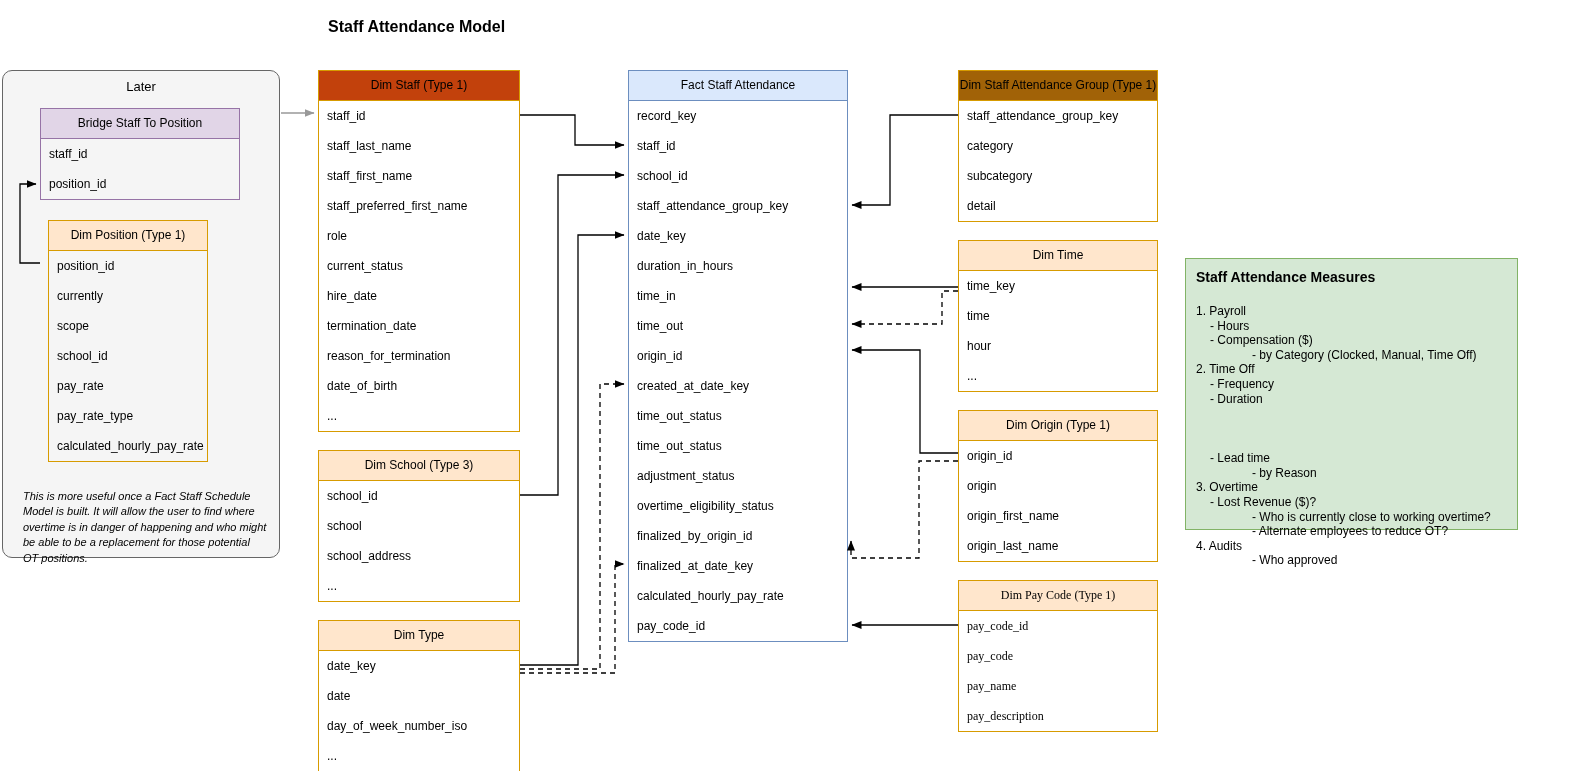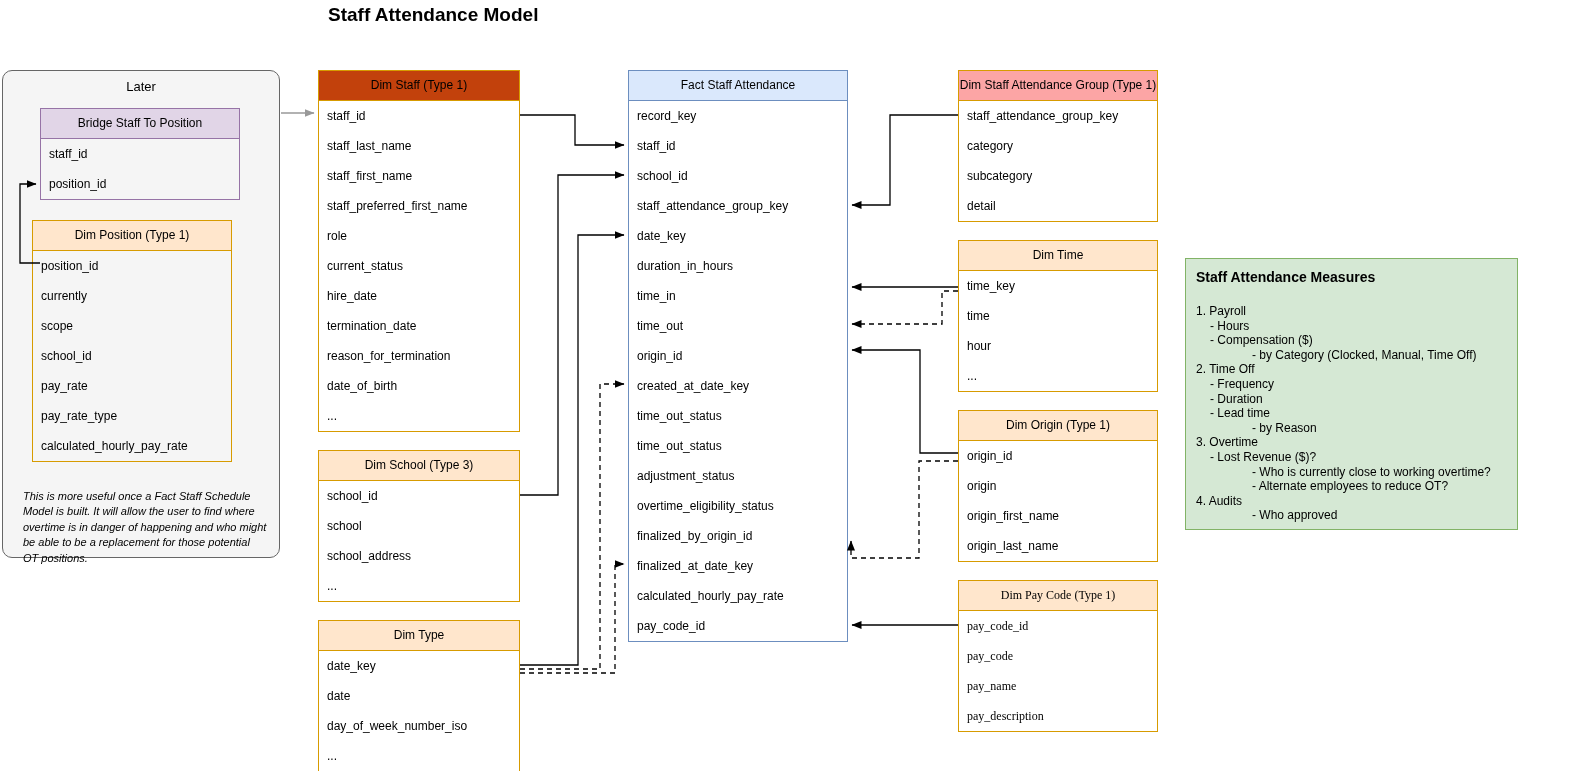--- a/index.html
+++ b/index.html
@@ -1,18 +1,18 @@
 <!DOCTYPE html>
 <html><head>
 <meta charset="utf-8">
 <style>
   html,body{margin:0;padding:0;background:#fff;}
   #canvas{position:relative;width:1571px;height:771px;background:#ffffff;
           font-family:"Liberation Sans",sans-serif;color:#000;overflow:hidden;}
-  .diagram-title{position:absolute;left:328px;top:4px;font-size:19px;font-weight:bold;white-space:nowrap;}
+  .diagram-title{position:absolute;left:328px;top:18px;font-size:16px;font-weight:bold;white-space:nowrap;}
   .group-box{position:absolute;left:2px;top:70px;width:278px;height:488px;background:#f5f5f5;
              border:1px solid #666666;border-radius:10px;box-sizing:border-box;}
   .group-label{position:absolute;top:8px;left:0;width:100%;text-align:center;font-size:13px;font-weight:normal;}
   .group-note{position:absolute;left:20px;top:418px;width:244px;font-size:11px;font-style:italic;line-height:1.4;}
   .entity{position:absolute;box-sizing:border-box;}
   .entity-header{box-sizing:border-box;height:30px;line-height:29px;text-align:center;font-size:12px;
                  overflow:hidden;white-space:nowrap;}
   .entity-body{box-sizing:border-box;}
   .entity-row{height:30px;line-height:30px;font-size:12px;padding-left:8px;white-space:nowrap;overflow:hidden;}
   .measures{position:absolute;left:1185px;top:258px;width:333px;height:272px;background:#d5e8d4;
@@ -35,21 +35,21 @@
   </div>
 
   <div id="entities">
       <div class="entity" style="left: 40px; top: 108px; width: 200px; border: 1px solid rgb(150, 115, 166);">
         <div class="entity-header" style="background: rgb(225, 213, 231); border-bottom: 1px solid rgb(150, 115, 166);">Bridge Staff To Position</div>
         <div class="entity-body" style="background: transparent;">
           <div class="entity-row">staff_id</div>
           <div class="entity-row">position_id</div>
         </div>
       </div>
-      <div class="entity" style="left: 32px; top: 220px; width: 200px; border: 1px solid rgb(215, 155, 0);">
+      <div class="entity" style="left: 48px; top: 220px; width: 160px; border: 1px solid rgb(215, 155, 0);">
         <div class="entity-header" style="background: rgb(255, 230, 204); border-bottom: 1px solid rgb(215, 155, 0);">Dim Position (Type 1)</div>
         <div class="entity-body" style="background: transparent;">
           <div class="entity-row">position_id</div>
           <div class="entity-row">currently</div>
           <div class="entity-row">scope</div>
           <div class="entity-row">school_id</div>
           <div class="entity-row">pay_rate</div>
           <div class="entity-row">pay_rate_type</div>
           <div class="entity-row">calculated_hourly_pay_rate</div>
         </div>
@@ -105,21 +105,21 @@
           <div class="entity-row">time_out_status</div>
           <div class="entity-row">adjustment_status</div>
           <div class="entity-row">overtime_eligibility_status</div>
           <div class="entity-row">finalized_by_origin_id</div>
           <div class="entity-row">finalized_at_date_key</div>
           <div class="entity-row">calculated_hourly_pay_rate</div>
           <div class="entity-row">pay_code_id</div>
         </div>
       </div>
       <div class="entity" style="left: 958px; top: 70px; width: 200px; border: 1px solid rgb(215, 155, 0);">
-        <div class="entity-header" style="background: #fca5a5; border-bottom: 1px solid rgb(215, 155, 0);">Dim Staff Attendance Group (Type 1)</div>
+        <div class="entity-header" style="background: #a16207; border-bottom: 1px solid rgb(215, 155, 0);">Dim Staff Attendance Group (Type 1)</div>
         <div class="entity-body" style="background: rgb(255, 255, 255);">
           <div class="entity-row">staff_attendance_group_key</div>
           <div class="entity-row">category</div>
           <div class="entity-row">subcategory</div>
           <div class="entity-row">detail</div>
         </div>
       </div>
       <div class="entity" style="left: 958px; top: 240px; width: 200px; border: 1px solid rgb(215, 155, 0);">
         <div class="entity-header" style="background: rgb(255, 230, 204); border-bottom: 1px solid rgb(215, 155, 0);">Dim Time</div>
         <div class="entity-body" style="background: rgb(255, 255, 255);">
@@ -178,21 +178,21 @@
   <div class="measures">
     <div class="measures-title">Staff Attendance Measures</div>
     <div id="measures-lines">
         <div class="measures-line" style="padding-left: 0px;">1. Payroll</div>
         <div class="measures-line" style="padding-left: 14px;">- Hours</div>
         <div class="measures-line" style="padding-left: 14px;">- Compensation ($)</div>
         <div class="measures-line" style="padding-left: 56px;">- by Category (Clocked, Manual, Time Off)</div>
         <div class="measures-line" style="padding-left: 0px;">2. Time Off</div>
         <div class="measures-line" style="padding-left: 14px;">- Frequency</div>
         <div class="measures-line" style="padding-left: 14px;">- Duration</div>
-        <div class="measures-line" style="padding-left: 14px;">- Lead time</div>
+        <div class="measures-line" style="padding-left: 14px; margin-top: 45px;">- Lead time</div>
         <div class="measures-line" style="padding-left: 56px;">- by Reason</div>
         <div class="measures-line" style="padding-left: 0px;">3. Overtime</div>
         <div class="measures-line" style="padding-left: 14px;">- Lost Revenue ($)?</div>
         <div class="measures-line" style="padding-left: 56px;">- Who is currently close to working overtime?</div>
         <div class="measures-line" style="padding-left: 56px;">- Alternate employees to reduce OT?</div>
         <div class="measures-line" style="padding-left: 0px;">4. Audits</div>
         <div class="measures-line" style="padding-left: 56px;">- Who approved</div>
       </div>
   </div>
 

